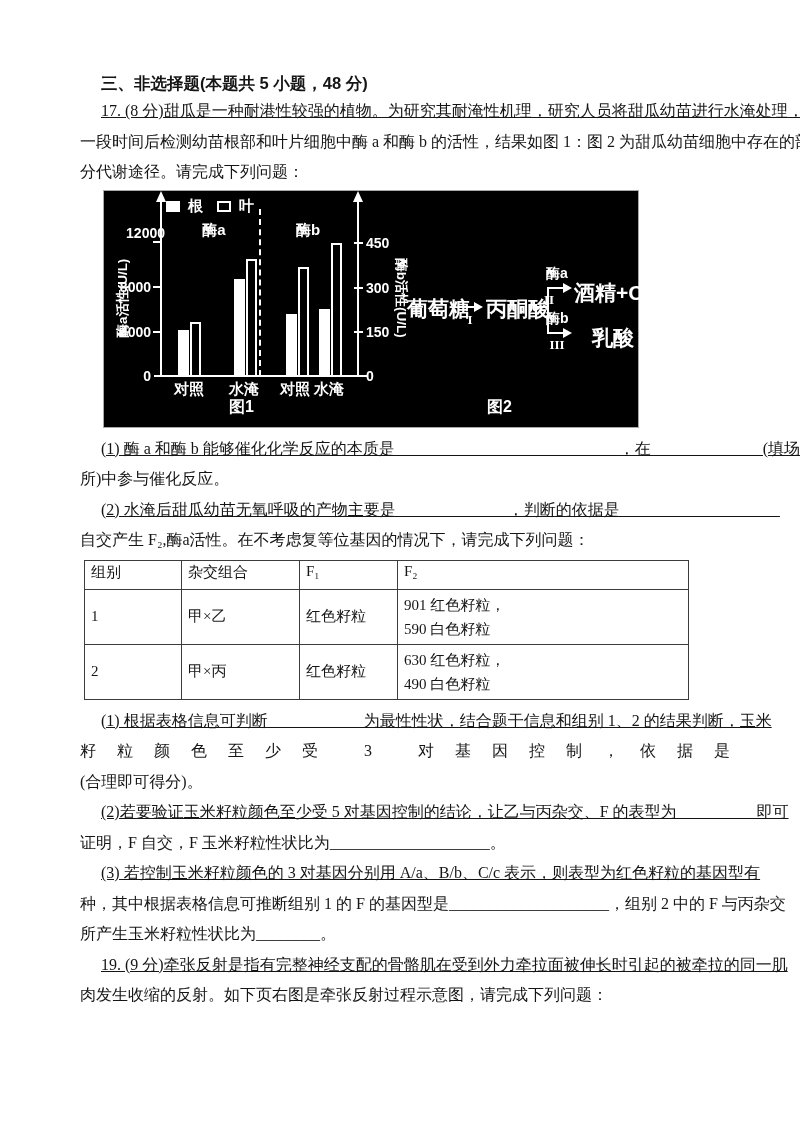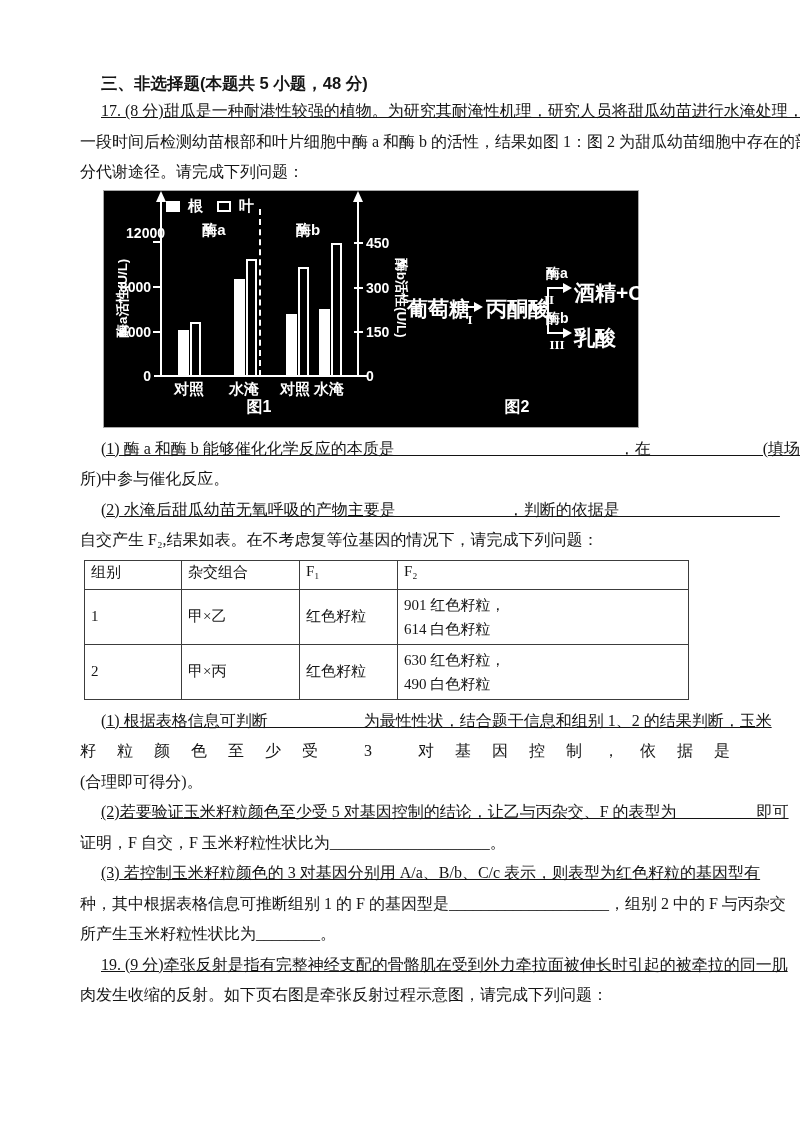--- a/index.html
+++ b/index.html
@@ -24,21 +24,21 @@
             border-right:5px solid transparent;border-bottom:11px solid #fff;}
   .arrow-right{position:absolute;width:0;height:0;border-top:5px solid transparent;
             border-bottom:5px solid transparent;border-left:9px solid #fff;}
   .tick-mark{position:absolute;width:9px;height:2px;background:#fff;}
   .tick-lab{position:absolute;font-weight:700;font-size:14px;}
   .tick-left{width:46px;text-align:right;}
   .dash-div{position:absolute;border-left:2px dashed #fff;}
   .bar{position:absolute;width:11px;background:#fff;box-sizing:border-box;}
   .bar.hollow{background:#000;border:2px solid #fff;}
   .fig-lab{position:absolute;font-weight:700;font-size:15px;text-align:center;}
-  .fig-cap{position:absolute;font-weight:700;font-size:16px;text-align:center;width:60px;}
+  .fig-cap{position:absolute;font-weight:700;font-size:16px;text-align:left;width:60px;}
   .vlabel{position:absolute;width:112px;height:18px;font-weight:700;font-size:13.5px;
           text-align:center;}
   .legend{position:absolute;display:flex;align-items:center;gap:8px;font-weight:700;font-size:15px;}
   .lg-solid{width:14px;height:11px;background:#fff;display:inline-block;}
   .lg-hollow{width:14px;height:11px;background:#000;border:2px solid #fff;box-sizing:border-box;display:inline-block;}
   .d-node{position:absolute;font-weight:700;font-size:21px;white-space:nowrap;}
   .d-step{position:absolute;font-family:"Liberation Serif",serif;font-weight:700;
           font-size:13px;text-align:center;width:18px;}
   .d-line{position:absolute;background:#fff;height:2px;}
   .d-vline{position:absolute;background:#fff;width:2px;}
@@ -132,44 +132,44 @@
       <div class="d-node" style="left:442px;top:74px;font-size:14px;">酶a</div>
       <div class="d-line" style="left:443px;top:96px;width:16px;"></div>
       <div class="arrow-right" style="left:459px;top:92px;"></div>
       <div class="d-step" style="left:432px;top:101px;text-align:right;">II</div>
       <div class="d-node" style="left:470px;top:88px;">酒精+CO₂</div>
 
       <div class="d-node" style="left:442px;top:119px;font-size:14px;">酶b</div>
       <div class="d-line" style="left:443px;top:141px;width:16px;"></div>
       <div class="arrow-right" style="left:459px;top:137px;"></div>
       <div class="d-step" style="left:444px;top:146px;">III</div>
-      <div class="d-node" style="left:470px;top:133px;">乳酸</div>
+      <div class="d-node" style="left:488px;top:133px;">乳酸</div>
     </div>
 
     <div class="line indent">(1) 酶 a 和酶 b 能够催化化学反应的本质是____________________________，在______________(填场</div>
     <div class="line">所)中参与催化反应。</div>
     <div class="line indent">(2) 水淹后甜瓜幼苗无氧呼吸的产物主要是______________，判断的依据是____________________</div>
 
-    <div class="line">自交产生 F₂,结果如表。在不考虑复等位基因的情况下，请完成下列问题：</div>
+    <div class="line">自交产生 F₂,酶a活性。在不考虑复等位基因的情况下，请完成下列问题：</div>
 
     <table class="qtable">
       <tbody>
           <tr class="hd">
         <td class="c0">组别</td>
         <td class="c1">杂交组合</td>
         <td class="c2">F₁</td>
         <td class="c3">F₂</td>
       </tr>
       <tr class="body">
         <td>1</td>
         <td>甲×乙</td>
         <td>红色籽粒</td>
         <td>
           <div class="f2line">901 红色籽粒，</div>
-          <div class="f2line">614  白色籽粒</div>
+          <div class="f2line">590  白色籽粒</div>
         </td>
       </tr>
       <tr class="body">
         <td>2</td>
         <td>甲×丙</td>
         <td>红色籽粒</td>
         <td>
           <div class="f2line">630 红色籽粒，</div>
           <div class="f2line">490  白色籽粒</div>
         </td>

